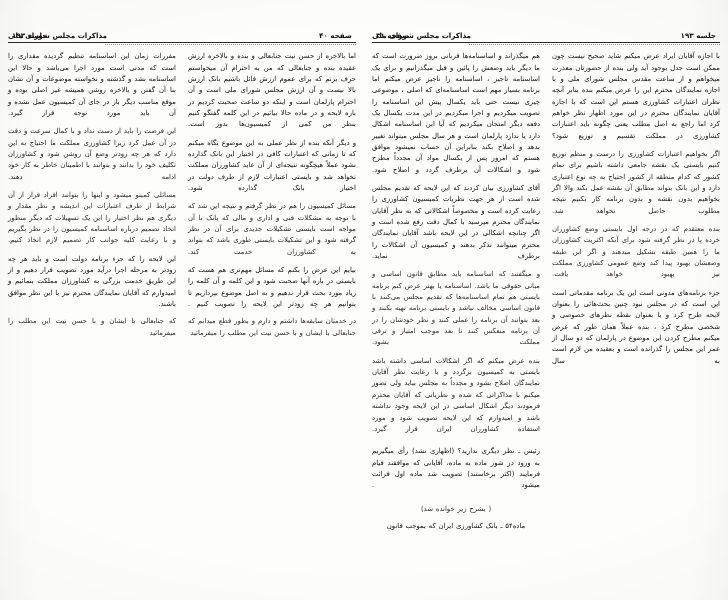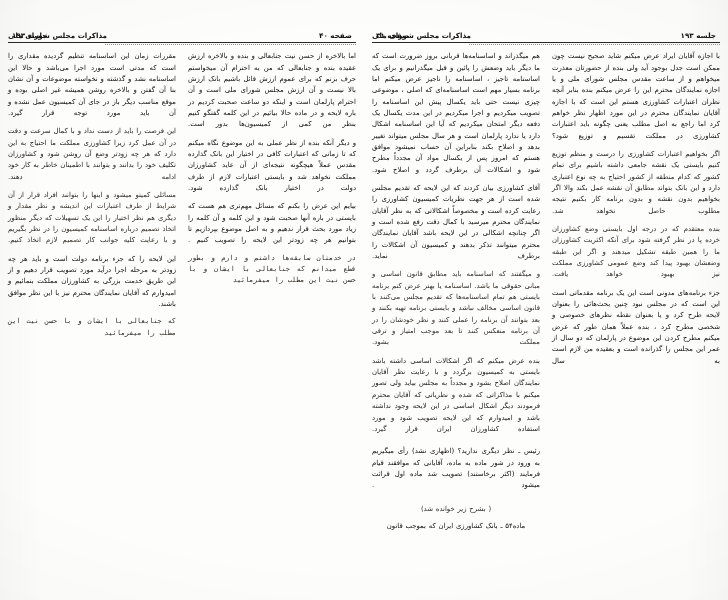--- a/index.html
+++ b/index.html
@@ -113,21 +113,21 @@
     line-height: 11.35px;
     color: #191713;
     text-align: justify;
     text-align-last: justify;
     word-spacing: 0.6px;
     margin: 0;
     direction: rtl;
     unicode-bidi: isolate;
   }
   .para + .para { margin-top: 0; }
-  .para.last { text-align-last: right; font-family: Liberation Mono, monospace; }
+  .para.last { text-align-last: right; }
   .para.center { text-align: center; text-align-last: center; }
   .para.gap { margin-top: 7px; }
   .para.gap-lg { margin-top: 11px; }
 
   
   .ink-a { color: #141210; }
   .ink-b { color: #26221c; opacity: 0.94; }
   .ink-c { color: #1b1814; opacity: 0.97; }
 
   .col .para { filter: contrast(1.06); }
@@ -199,21 +199,22 @@
           <p class="para ink-a">مقررات زمان این اساسنامه تنظیم گردیده مقداری را است که مدتی است مورد اجرا می‌باشد و حالا این اساسنامه نشد و گذشته و نخواسته موضوعات و آن نشان بنا آن گفتن و بالاخره روشن همیشه غیر اصلی بوده و موقع مناسب دیگر باز در جای آن کمیسیون عمل نشده و آن باید مورد توجه قرار گیرد.</p>
           <p class="para ink-c gap">این فرصت را باید از دست نداد و با کمال سرعت و دقت در آن عمل کرد زیرا کشاورزی مملکت ما احتیاج به این دارد که هر چه زودتر وضع آن روشن شود و کشاورزان تکلیف خود را بدانند و بتوانند با اطمینان خاطر به کار خود ادامه دهند.</p>
           <p class="para ink-b gap">مسائلی کمیتو میشود و اینها را بتوانند افراد قرار از آن شرایط از طرف اعتبارات این اندیشه و نظر مقدار و دیگری هم نظر اختیار را این یک تسهیلات که دیگر منظور اتخاذ تصمیم درباره اساسنامه کمیسیون را در نظر بگیریم و با رعایت کلیه جوانب کار تصمیم لازم اتخاذ کنیم.</p>
           <p class="para ink-a gap">این لایحه را که جزء برنامه دولت است و باید هر چه زودتر به مرحله اجرا درآید مورد تصویب قرار دهیم و از این طریق خدمت بزرگی به کشاورزان مملکت بنمائیم و امیدوارم که آقایان نمایندگان محترم نیز با این نظر موافق باشند.</p>
           <div class="spacer-sm"></div>
           <p class="para ink-b last">که جنابعالی با ایشان و با حسن نیت این مطلب را میفرمائید</p>
         </div>
 
         <div class="col">
           <p class="para ink-a">اما بالاخره از حسن نیت جنابعالی و بنده و بالاخره ارزش عقیده بنده و جنابعالی که من به احترام آن میخواستم حرف بزنم که برای عموم ارزش قائل باشیم بانک ارزش بالا نیست و آن ارزش مجلس شورای ملی است و آن احترام پارلمان است و اینکه دو ساعت صحبت کردیم در باره لایحه و در ماده حالا بیائیم در این کلمه گفتگو کنیم بنظر من کمی از کمیسیون‌ها بدور است.</p>
-          <p class="para ink-a gap">و دیگر آنکه بنده از نظر عملی به این موضوع نگاه میکنم که تا زمانی که اعتبارات کافی در اختیار این بانک گذارده مقدس عملاً هیچگونه نتیجه‌ای از آن عاید کشاورزان مملکت نخواهد شد و بایستی اعتبارات لازم از طرف دولت در اختیار بانک گذارده شود.</p>
+          <p class="para ink-a gap">و دیگر آنکه بنده از نظر عملی به این موضوع نگاه میکنم که تا زمانی که اعتبارات کافی در اختیار این بانک گذارده نشود عملاً هیچگونه نتیجه‌ای از آن عاید کشاورزان مملکت نخواهد شد و بایستی اعتبارات لازم از طرف دولت در اختیار بانک گذارده شود.</p>
+          <p class="para ink-c gap">مسائل کمیسیون را هم در نظر گرفتم و نتیجه این شد که با توجه به مشکلات فنی و اداری و مالی که بانک با آن مواجه است بایستی تشکیلات جدیدی برای آن در نظر گرفته شود و این تشکیلات بایستی طوری باشد که بتواند به کشاورزان خدمت کند.</p>
           <p class="para ink-a gap">بیایم این عرض را بکنم که مسائل مهم‌تری هم هست که بایستی در باره آنها صحبت شود و این کلمه و آن کلمه را زیاد مورد بحث قرار ندهیم و به اصل موضوع بپردازیم تا بتوانیم هر چه زودتر این لایحه را تصویب کنیم .</p>
           <div class="spacer-sm"></div>
           <p class="para ink-b last">در خدمتان سابقه‌ها داشتم و دارم و بطور قطع میدانم که جنابعالی با ایشان و با حسن نیت این مطلب را میفرمائید</p>
         </div>
 
       </div>
     </div>
   </div>
 
 </div>

